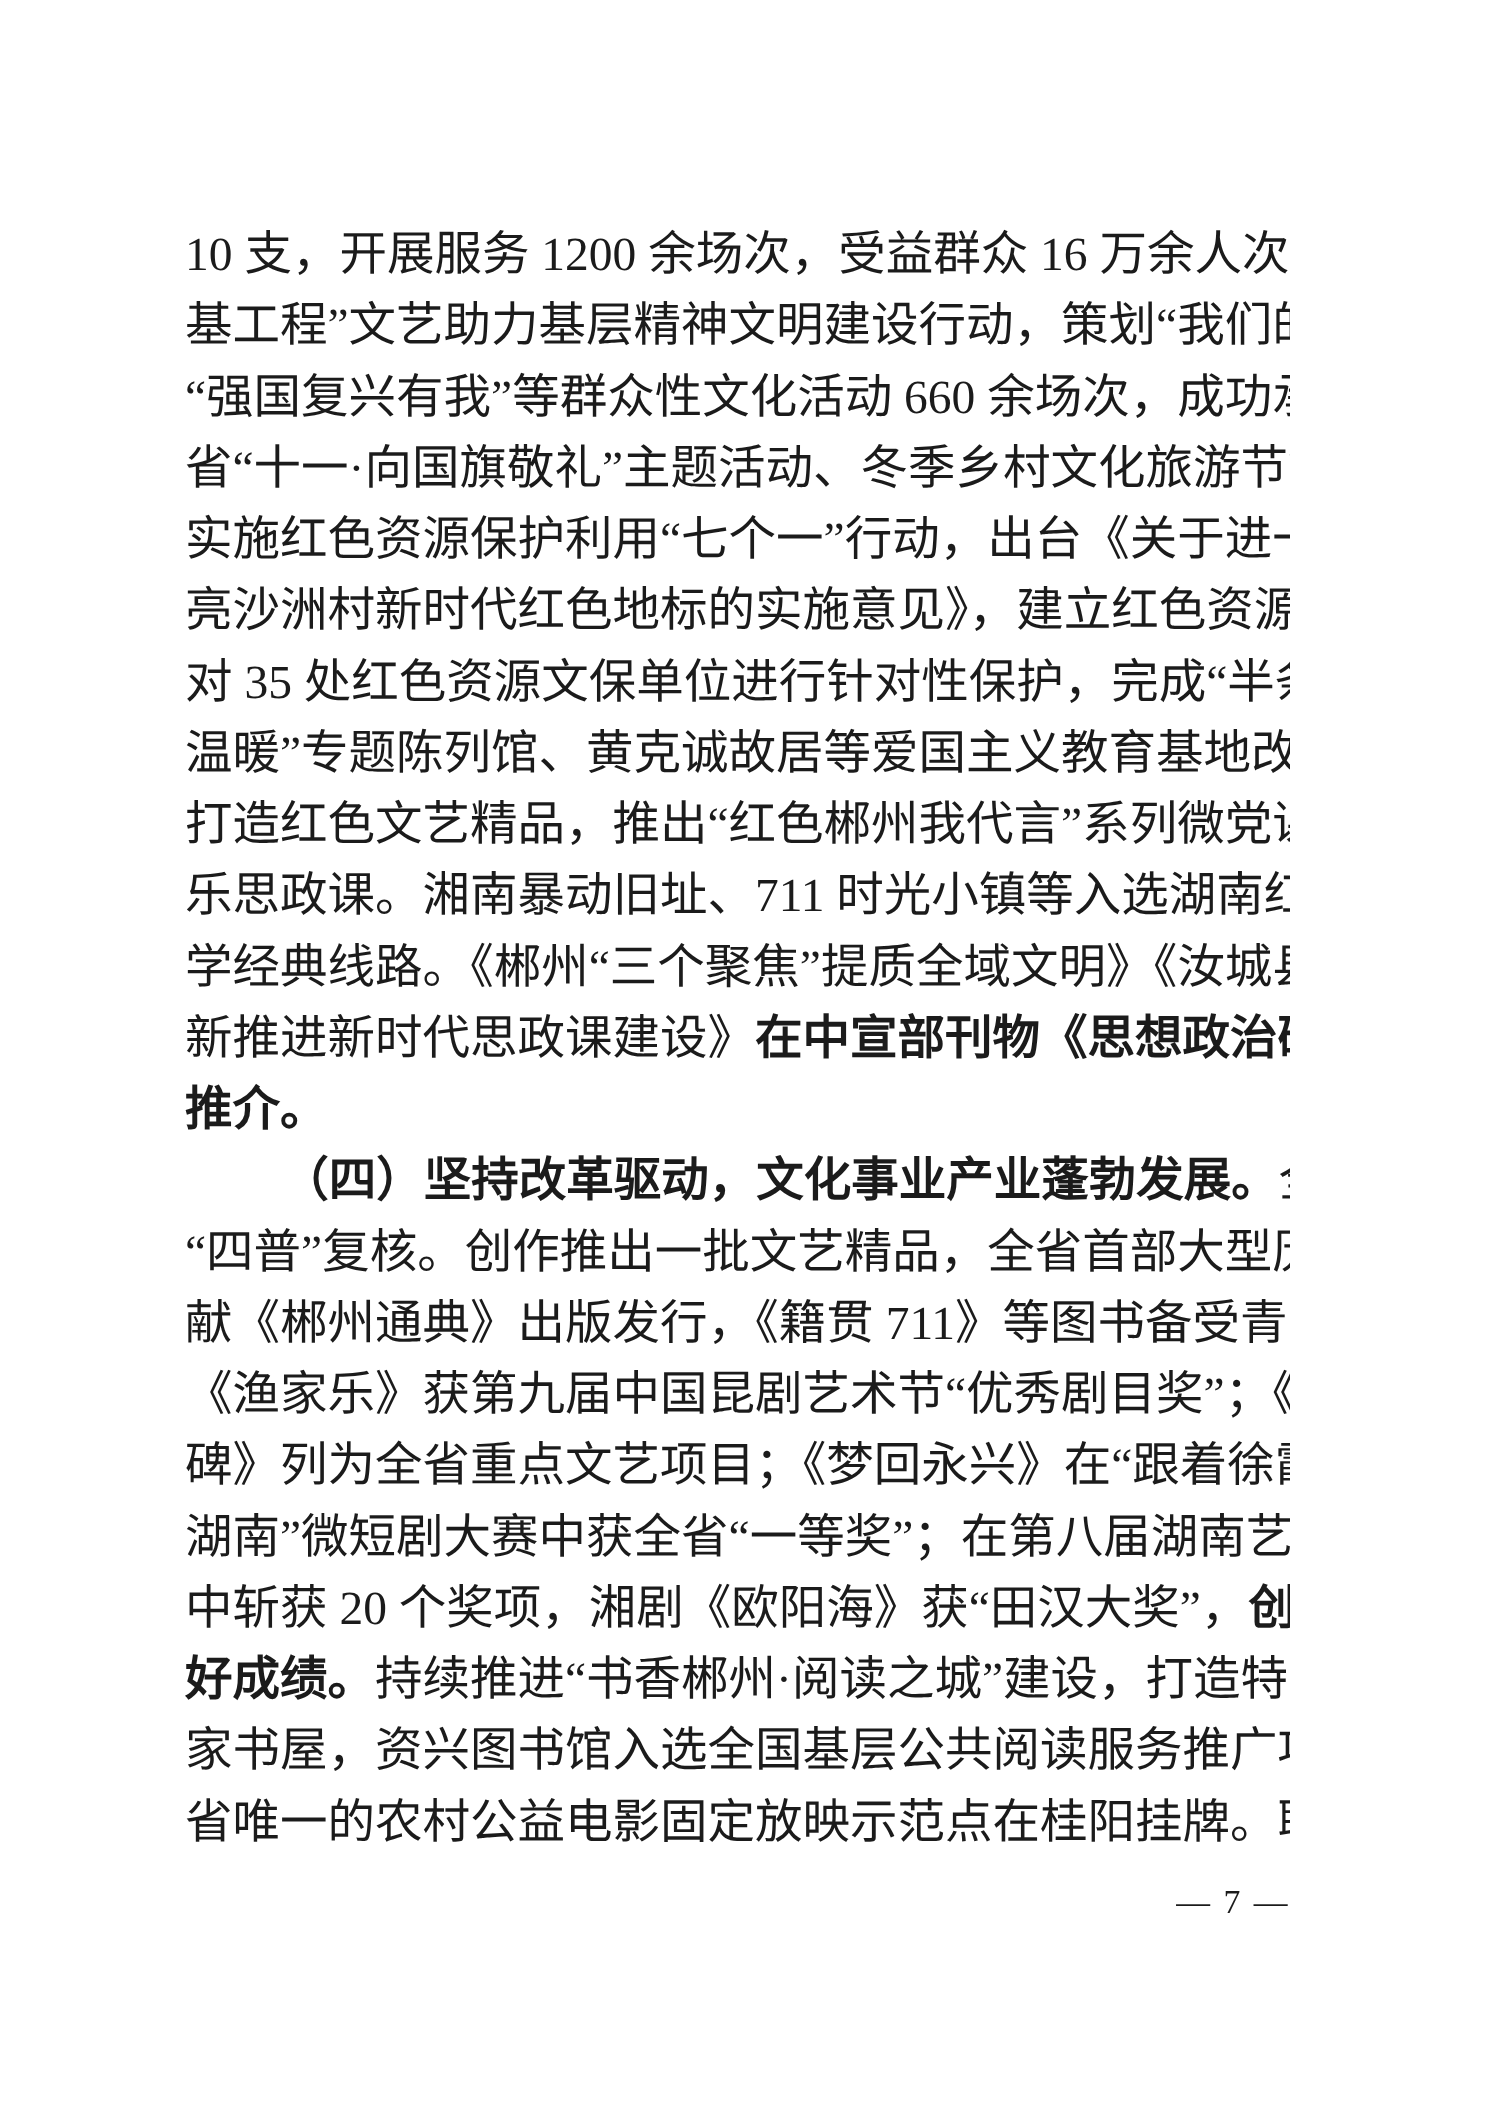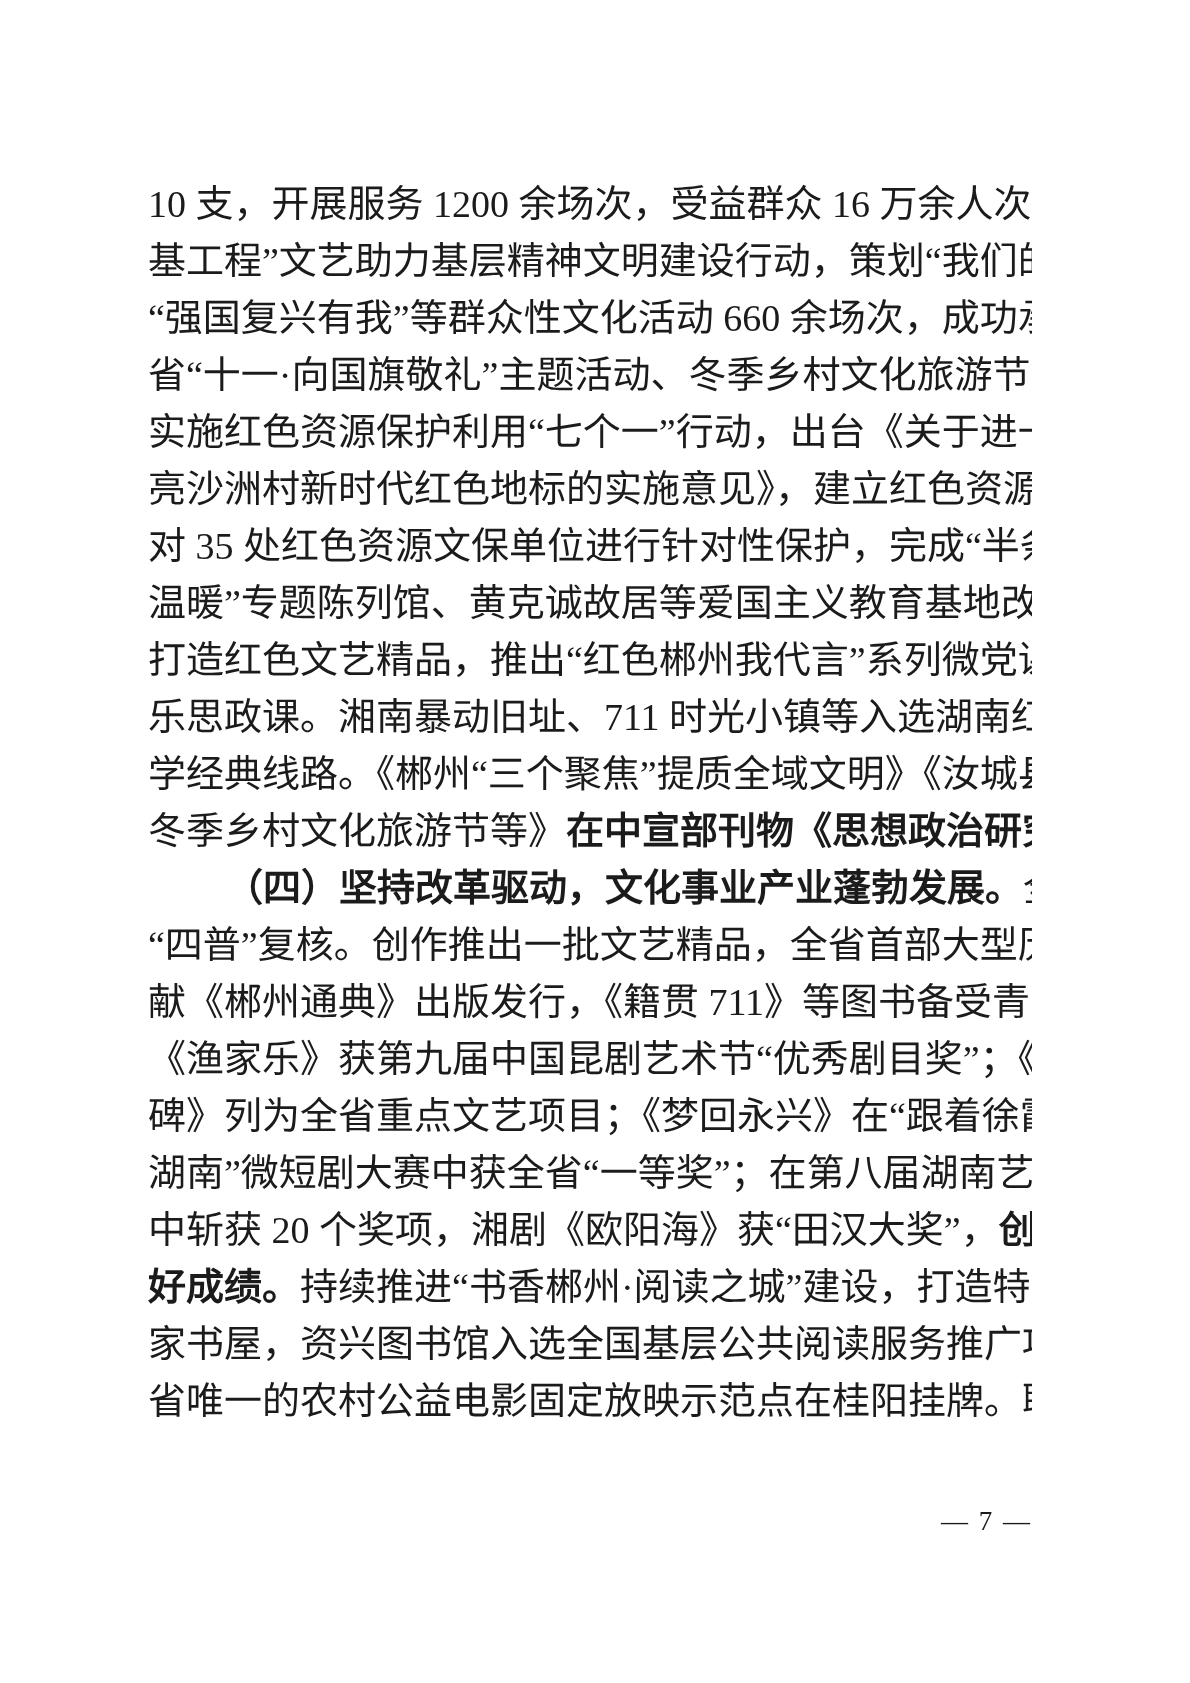--- a/index.html
+++ b/index.html
@@ -71,21 +71,22 @@
       <div class="line"><span class="run-fs">基工程”文艺助力基层精神文明建设行动，策划“我们的节日”</span></div>
       <div class="line"><span class="run-fs">“强国复兴有我”等群众性文化活动 660 余场次，成功承办全</span></div>
       <div class="line"><span class="run-fs">省“十一·向国旗敬礼”主题活动、冬季乡村文化旅游节等。</span></div>
       <div class="line"><span class="run-fs">实施红色资源保护利用“七个一”行动，出台《关于进一步擦</span></div>
       <div class="line"><span class="run-fs">亮沙洲村新时代红色地标的实施意见》，建立红色资源数据库，</span></div>
       <div class="line"><span class="run-fs">对 35 处红色资源文保单位进行针对性保护，完成“半条被子的</span></div>
       <div class="line"><span class="run-fs">温暖”专题陈列馆、黄克诚故居等爱国主义教育基地改陈提质。</span></div>
       <div class="line"><span class="run-fs">打造红色文艺精品，推出“红色郴州我代言”系列微党课和音</span></div>
       <div class="line"><span class="run-fs">乐思政课。湘南暴动旧址、711 时光小镇等入选湖南红色旅游研</span></div>
       <div class="line"><span class="run-fs">学经典线路。《郴州“三个聚焦”提质全域文明》《汝城县创</span></div>
-      <div class="line"><span class="run-fs">冬季乡村文化旅游节等》</span><span class="run-hei">在中宣部刊物《思想政治研究工作》</span></div>
+      <div class="line"><span class="run-fs">新推进新时代思政课建设》</span><span class="run-hei">在中宣部刊物《思想政治研究工作》</span></div>
+      <div class="line short"><span class="run-hei">推介。</span></div>
       <div class="line indent"><span class="run-kai">（四）坚持改革驱动，文化事业产业蓬勃发展。</span><span class="run-fs">全面完成</span></div>
       <div class="line"><span class="run-fs">“四普”复核。创作推出一批文艺精品，全省首部大型历史文</span></div>
       <div class="line"><span class="run-fs">献《郴州通典》出版发行，《籍贯 711》等图书备受青睐。昆剧</span></div>
       <div class="line"><span class="run-fs">《渔家乐》获第九届中国昆剧艺术节“优秀剧目奖”；《三绝</span></div>
       <div class="line"><span class="run-fs">碑》列为全省重点文艺项目；《梦回永兴》在“跟着徐霞客游</span></div>
       <div class="line"><span class="run-fs">湖南”微短剧大赛中获全省“一等奖”；在第八届湖南艺术节</span></div>
       <div class="line"><span class="run-fs">中斩获 20 个奖项，湘剧《欧阳海》获“田汉大奖”，</span><span class="run-hei">创历史最</span></div>
       <div class="line"><span class="run-hei">好成绩。</span><span class="run-fs">持续推进“书香郴州·阅读之城”建设，打造特色农</span></div>
       <div class="line"><span class="run-fs">家书屋，资兴图书馆入选全国基层公共阅读服务推广项目；全</span></div>
       <div class="line"><span class="run-fs">省唯一的农村公益电影固定放映示范点在桂阳挂牌。联合拍摄</span></div>

